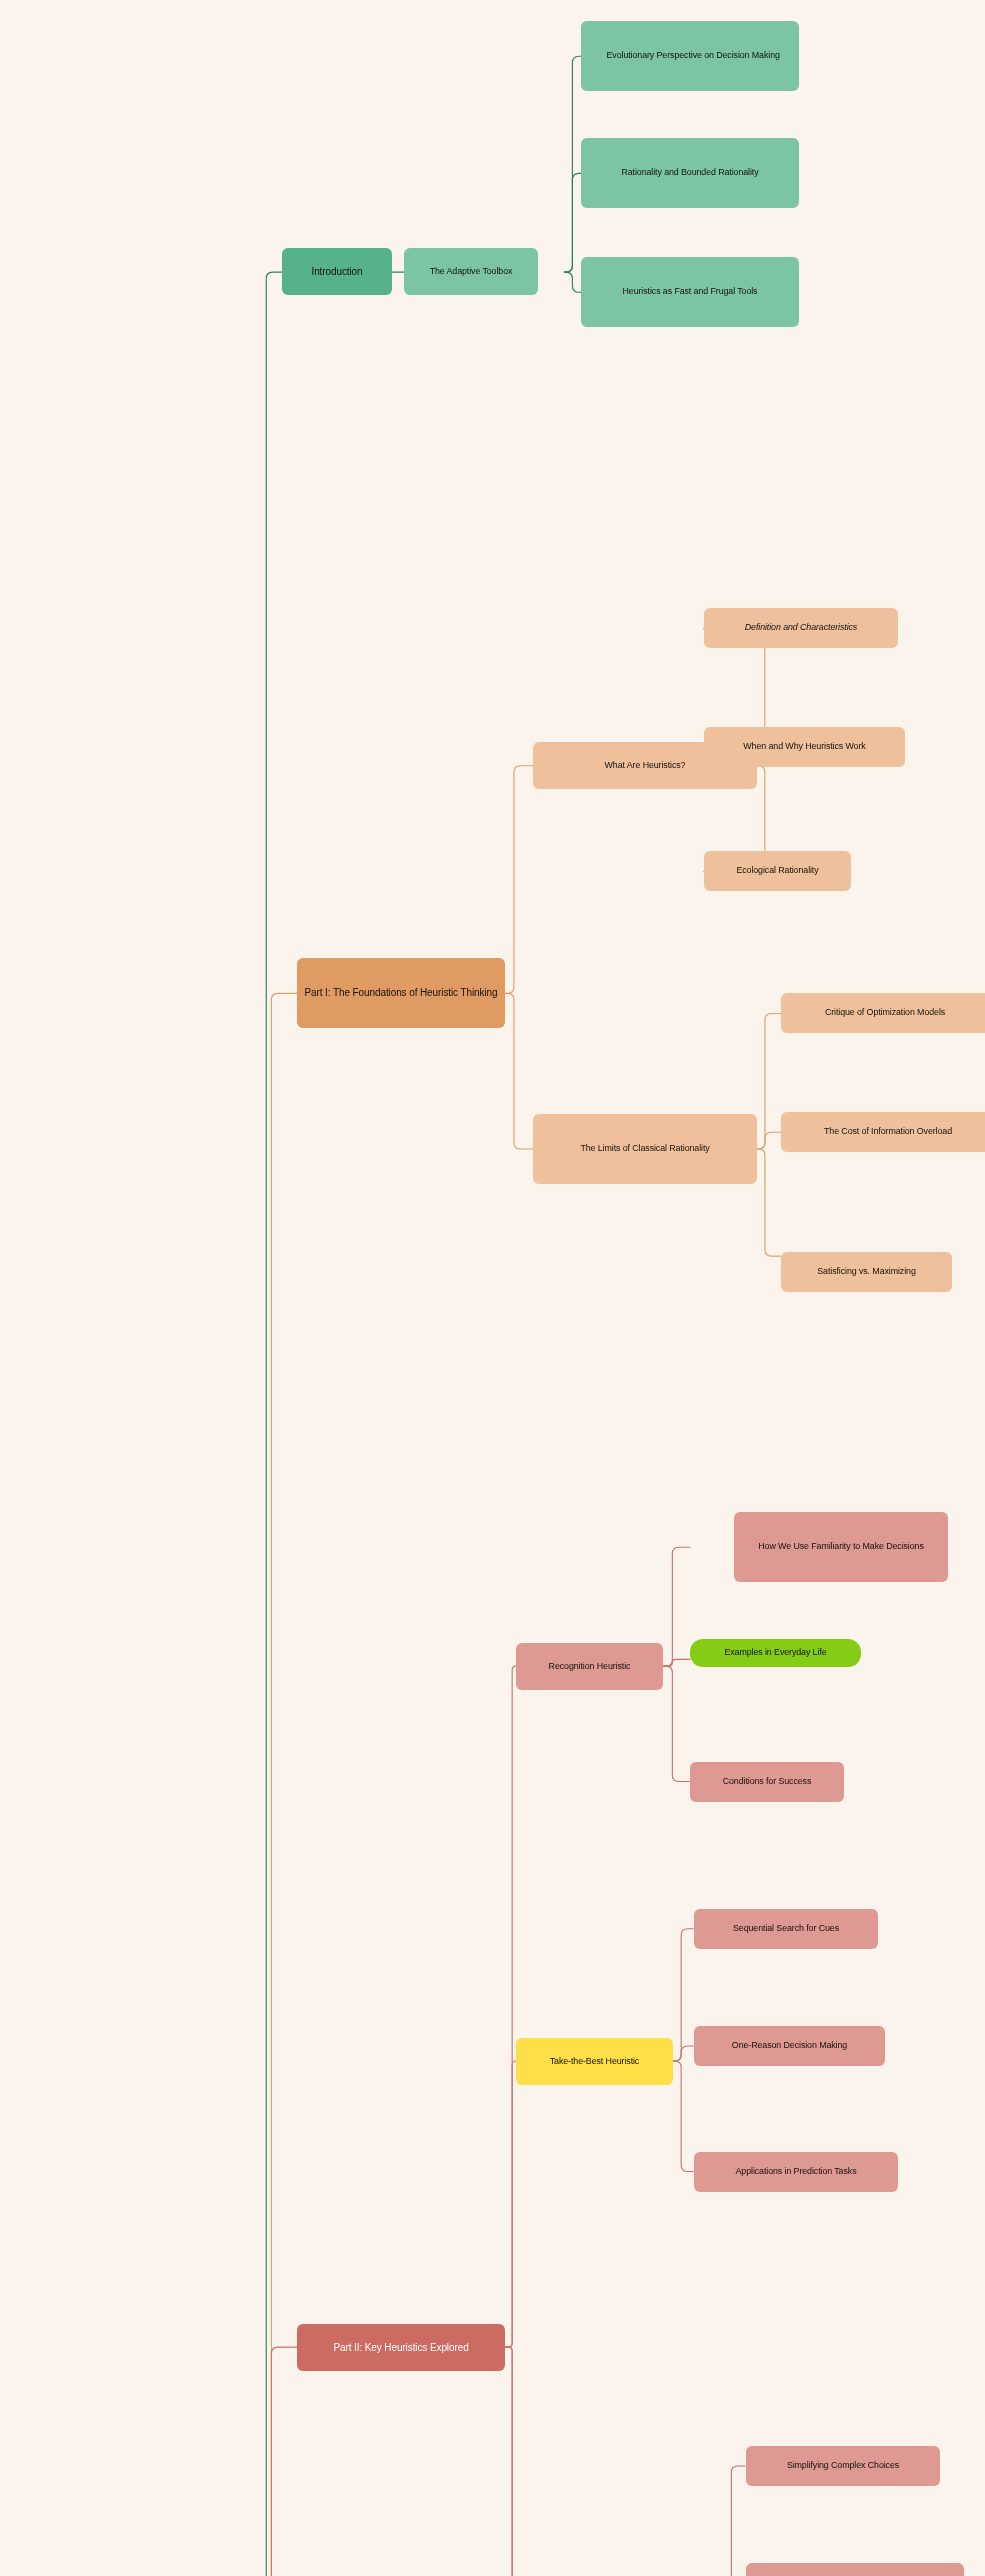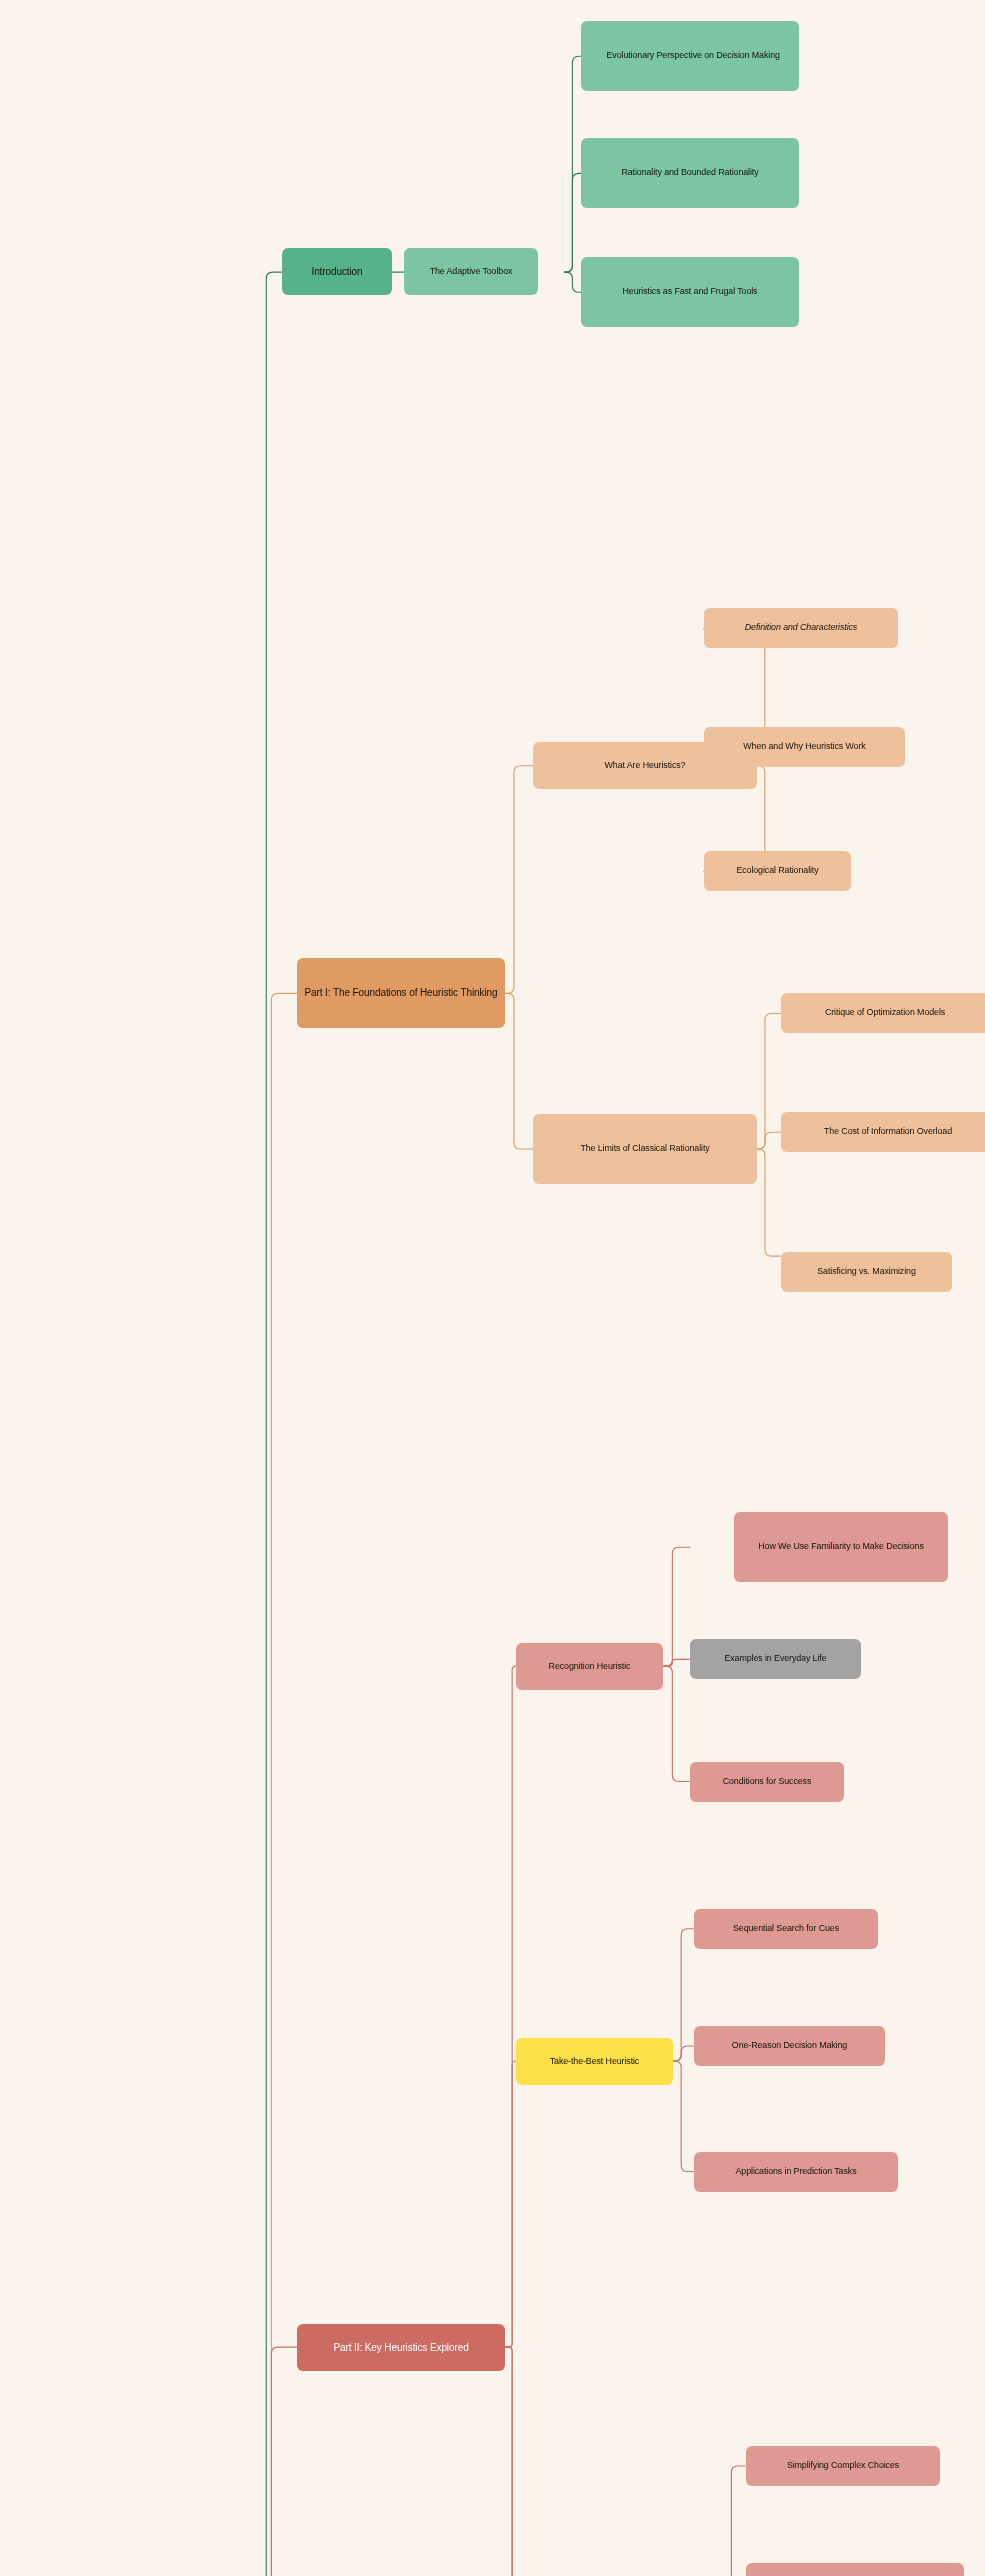--- a/index.html
+++ b/index.html
@@ -151,21 +151,21 @@
     </div>
     <div class="node branch white-text" style="left: 297px; top: 2324px; width: 208px; height: 47px; background: rgb(204, 107, 98);">
       <span>Part II: Key Heuristics Explored</span>
     </div>
     <div class="node subbranch" style="left: 516px; top: 1643px; width: 147px; height: 47px; background: rgb(221, 153, 146);">
       <span>Recognition Heuristic</span>
     </div>
     <div class="node leaf" style="left: 690px; top: 1512px; width: 214px; height: 70px; background: rgb(221, 153, 146); margin-left: 44px;">
       <span>How We Use Familiarity to Make Decisions</span>
     </div>
-    <div class="node leaf" style="left: 690px; top: 1639px; width: 171px; height: 40px; background: #a3a3a3;">
+    <div class="node leaf" style="left: 690px; top: 1639px; width: 171px; height: 28px; background: #84cc16; border-radius: 13px;">
       <span>Examples in Everyday Life</span>
     </div>
     <div class="node leaf" style="left: 690px; top: 1762px; width: 154px; height: 40px; background: rgb(221, 153, 146);">
       <span>Conditions for Success</span>
     </div>
     <div class="node subbranch" style="left: 516px; top: 2038px; width: 157px; height: 47px; background: #fde047;">
       <span>Take-the-Best Heuristic</span>
     </div>
     <div class="node leaf" style="left: 694px; top: 1909px; width: 184px; height: 40px; background: rgb(221, 153, 146);">
       <span>Sequential Search for Cues</span>

